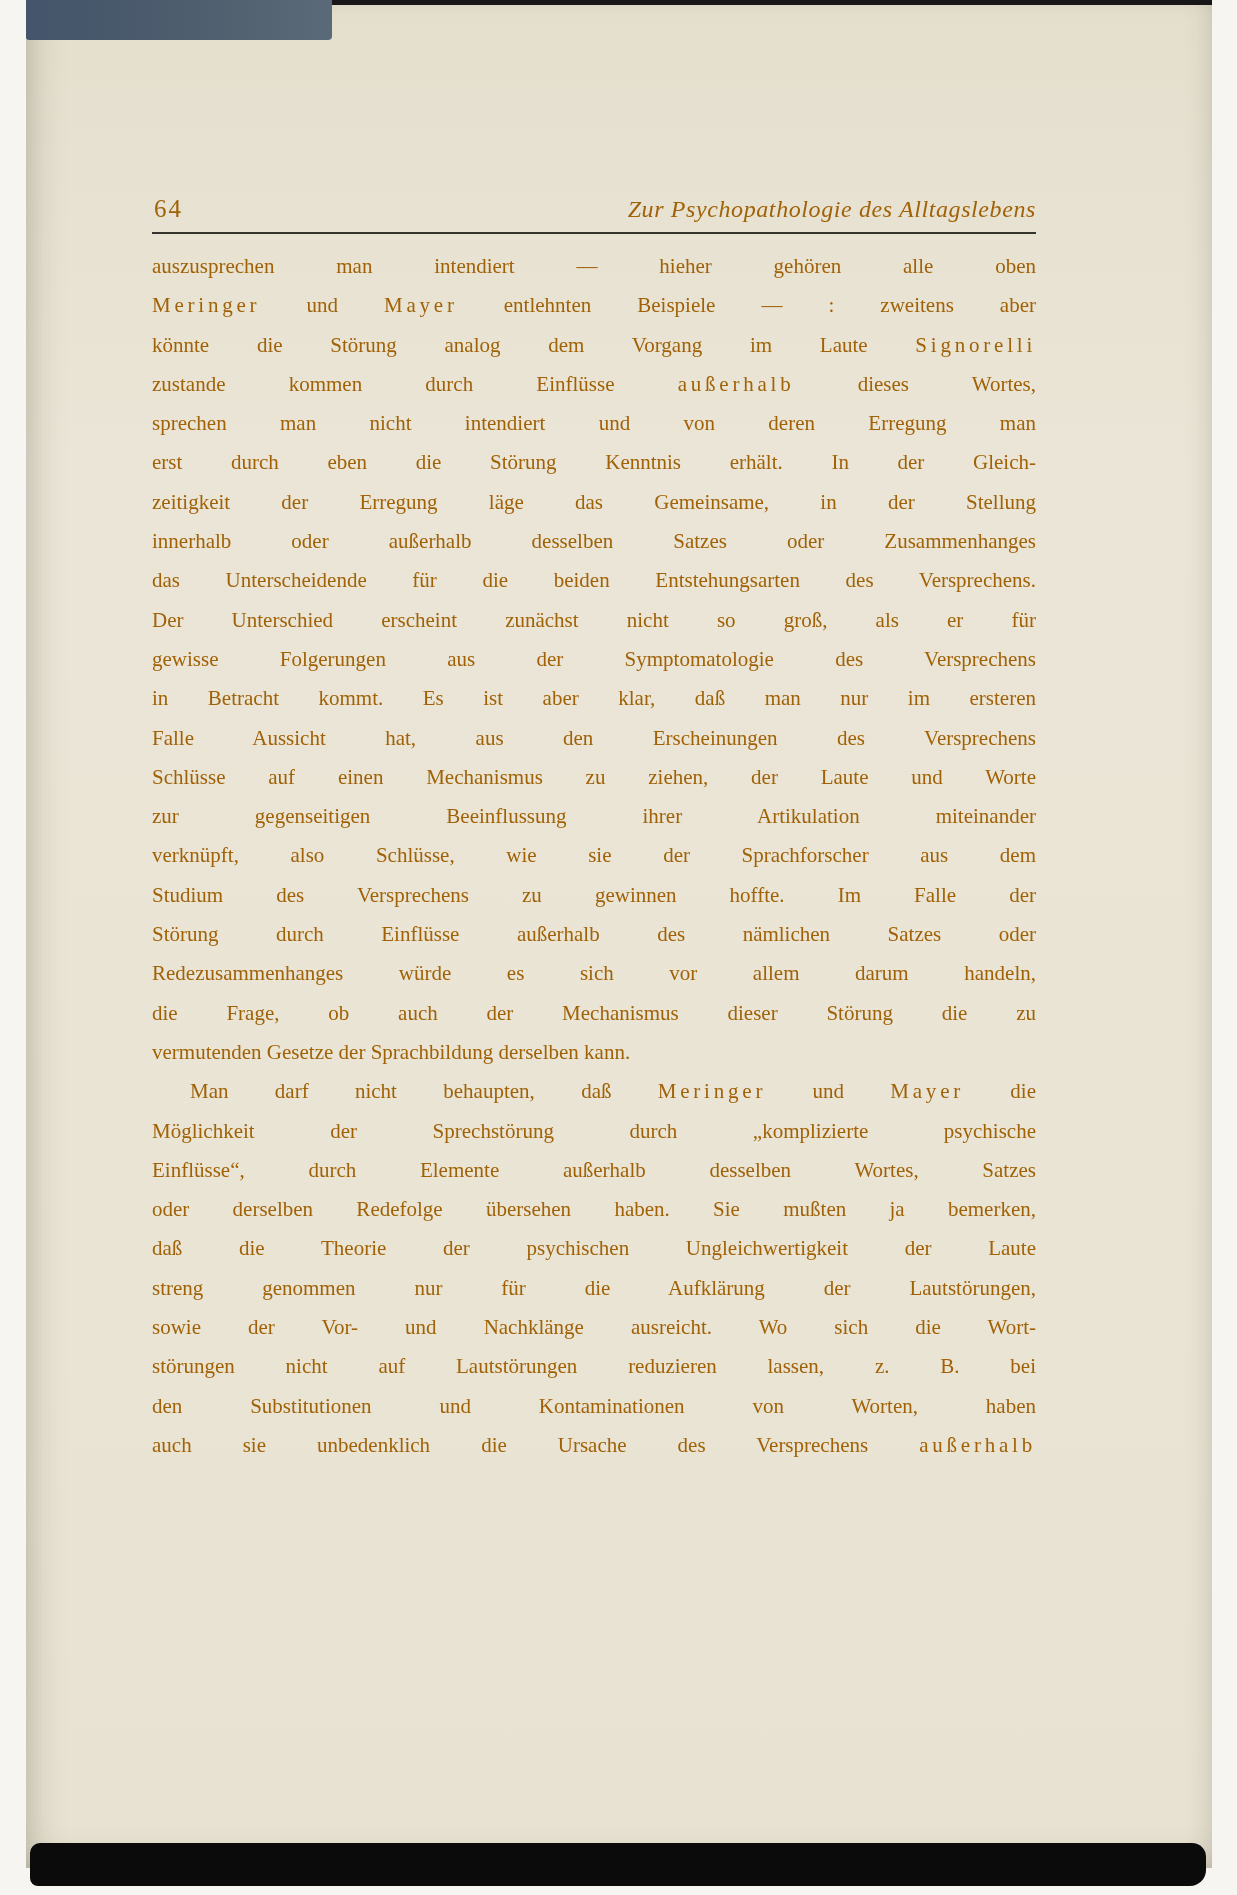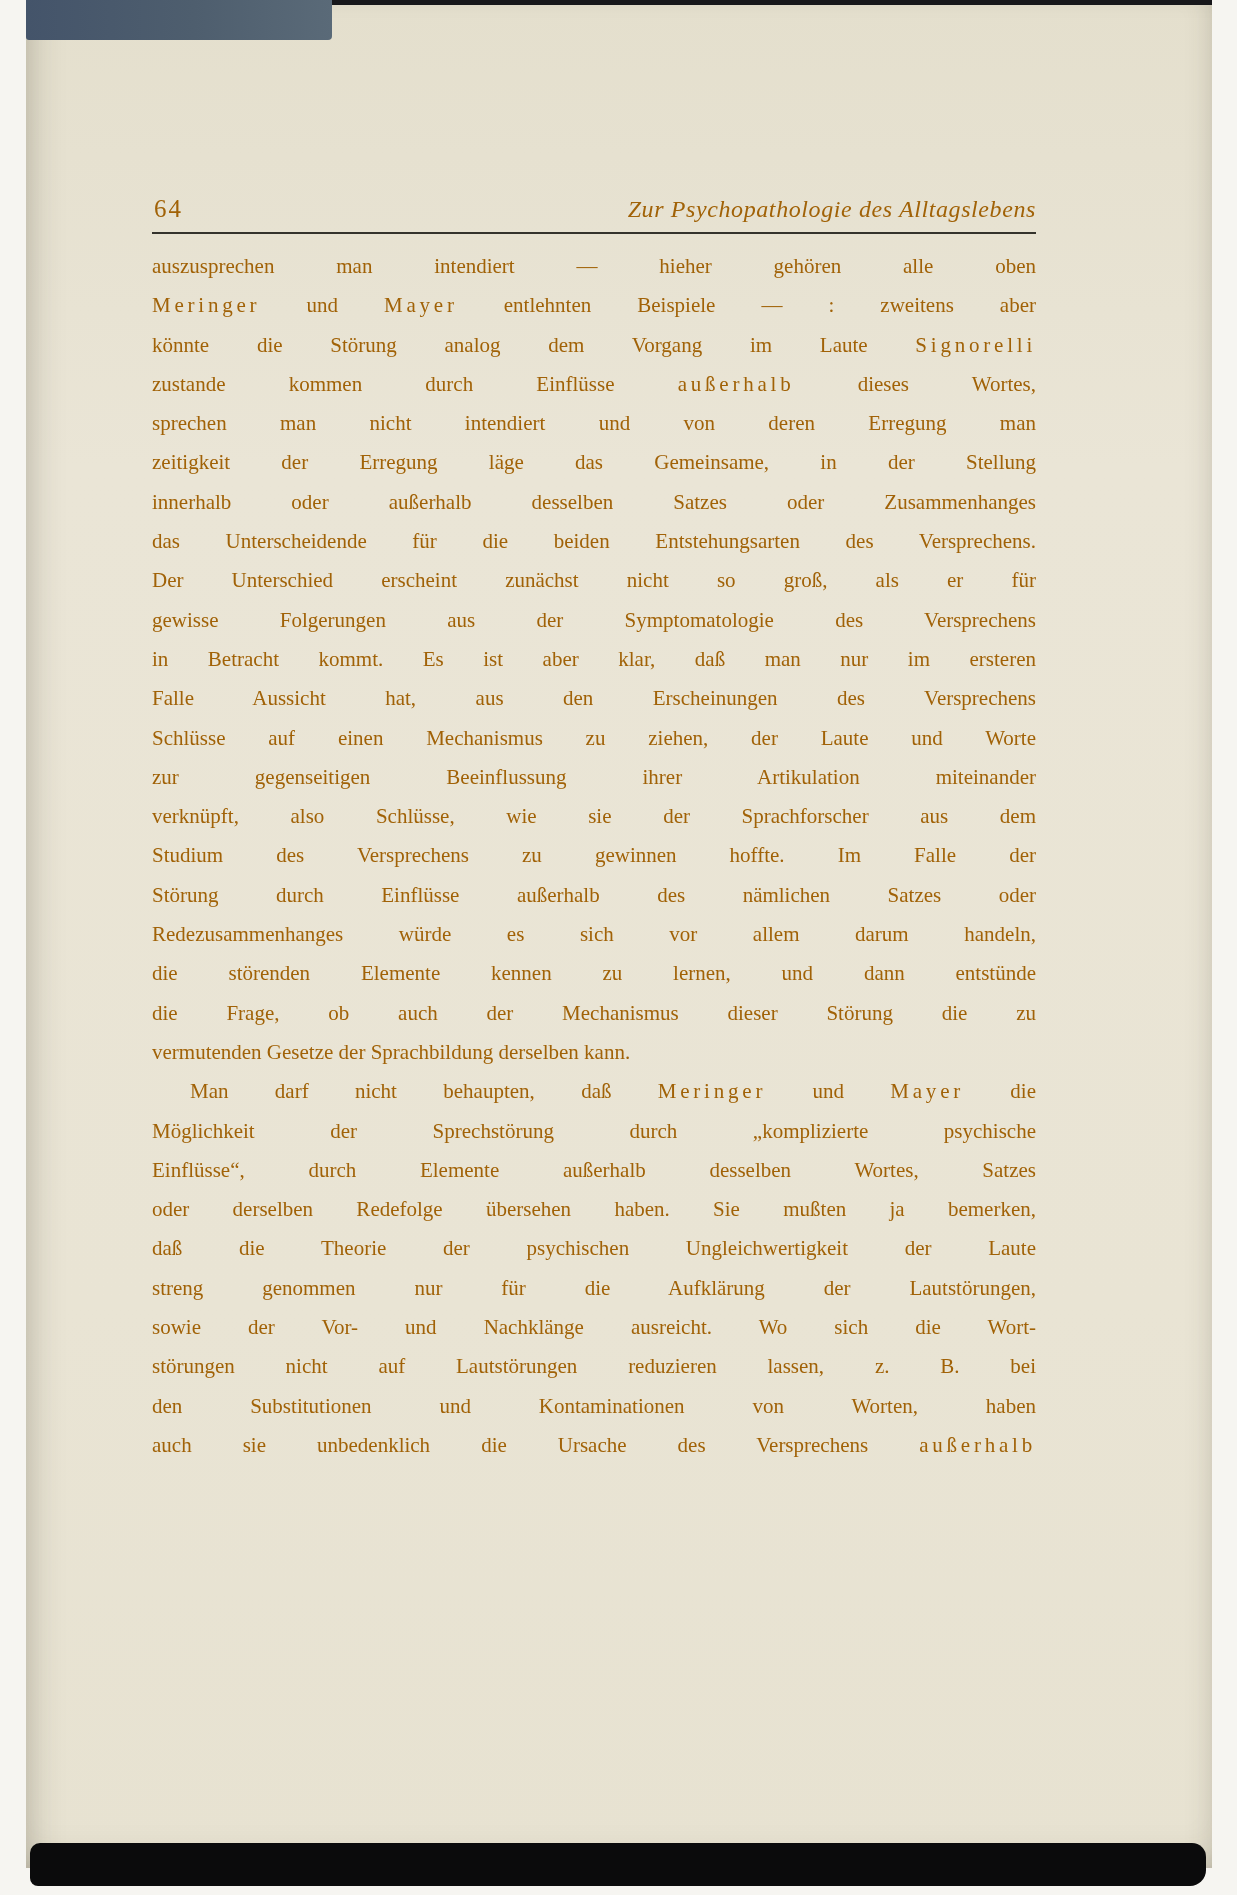--- a/index.html
+++ b/index.html
@@ -121,34 +121,34 @@
       <span class="pagenum">64</span>
       <span class="running-title">Zur Psychopathologie des Alltagslebens</span>
     </div>
     <div class="header-rule"></div>
     <div class="body-text" id="body-text">
         <div class="line"><span>auszusprechen man intendiert — hieher gehören alle oben</span></div>
         <div class="line"><span class="sperr">Meringer</span><span> und </span><span class="sperr">Mayer</span><span> entlehnten Beispiele — : zweitens aber</span></div>
         <div class="line"><span>könnte die Störung analog dem Vorgang im Laute </span><span class="sperr">Signorelli</span></div>
         <div class="line"><span>zustande kommen durch Einflüsse </span><span class="sperr">außerhalb</span><span> dieses Wortes,</span></div>
         <div class="line"><span>sprechen man nicht intendiert und von deren Erregung man</span></div>
+        <div class="line"><span>erst durch eben die Störung Kenntnis erhält. In der Gleich-</span></div>
         <div class="line"><span>zeitigkeit der Erregung läge das Gemeinsame, in der Stellung</span></div>
         <div class="line"><span>innerhalb oder außerhalb desselben Satzes oder Zusammenhanges</span></div>
         <div class="line"><span>das Unterscheidende für die beiden Entstehungsarten des Versprechens.</span></div>
         <div class="line"><span>Der Unterschied erscheint zunächst nicht so groß, als er für</span></div>
         <div class="line"><span>gewisse Folgerungen aus der Symptomatologie des Versprechens</span></div>
         <div class="line"><span>in Betracht kommt. Es ist aber klar, daß man nur im ersteren</span></div>
         <div class="line"><span>Falle Aussicht hat, aus den Erscheinungen des Versprechens</span></div>
         <div class="line"><span>Schlüsse auf einen Mechanismus zu ziehen, der Laute und Worte</span></div>
         <div class="line"><span>zur gegenseitigen Beeinflussung ihrer Artikulation miteinander</span></div>
         <div class="line"><span>verknüpft, also Schlüsse, wie sie der Sprachforscher aus dem</span></div>
         <div class="line"><span>Studium des Versprechens zu gewinnen hoffte. Im Falle der</span></div>
         <div class="line"><span>Störung durch Einflüsse außerhalb des nämlichen Satzes oder</span></div>
         <div class="line"><span>Redezusammenhanges würde es sich vor allem darum handeln,</span></div>
-        <div class="line"><span>die störenden Elemente kennen zu lernen, und dann entstünde</span></div>
         <div class="line"><span>die Frage, ob auch der Mechanismus dieser Störung die zu</span></div>
         <div class="line para-end"><span>vermutenden Gesetze der Sprachbildung derselben kann.</span></div>
         <div class="line indent"><span>Man darf nicht behaupten, daß </span><span class="sperr">Meringer</span><span> und </span><span class="sperr">Mayer</span><span> die</span></div>
         <div class="line"><span>Möglichkeit der Sprechstörung durch „komplizierte psychische</span></div>
         <div class="line"><span>Einflüsse“, durch Elemente außerhalb desselben Wortes, Satzes</span></div>
         <div class="line"><span>oder derselben Redefolge übersehen haben. Sie mußten ja bemerken,</span></div>
         <div class="line"><span>daß die Theorie der psychischen Ungleichwertigkeit der Laute</span></div>
         <div class="line"><span>streng genommen nur für die Aufklärung der Lautstörungen,</span></div>
         <div class="line"><span>sowie der Vor- und Nachklänge ausreicht. Wo sich die Wort-</span></div>
         <div class="line"><span>störungen nicht auf Lautstörungen reduzieren lassen, z. B. bei</span></div>

